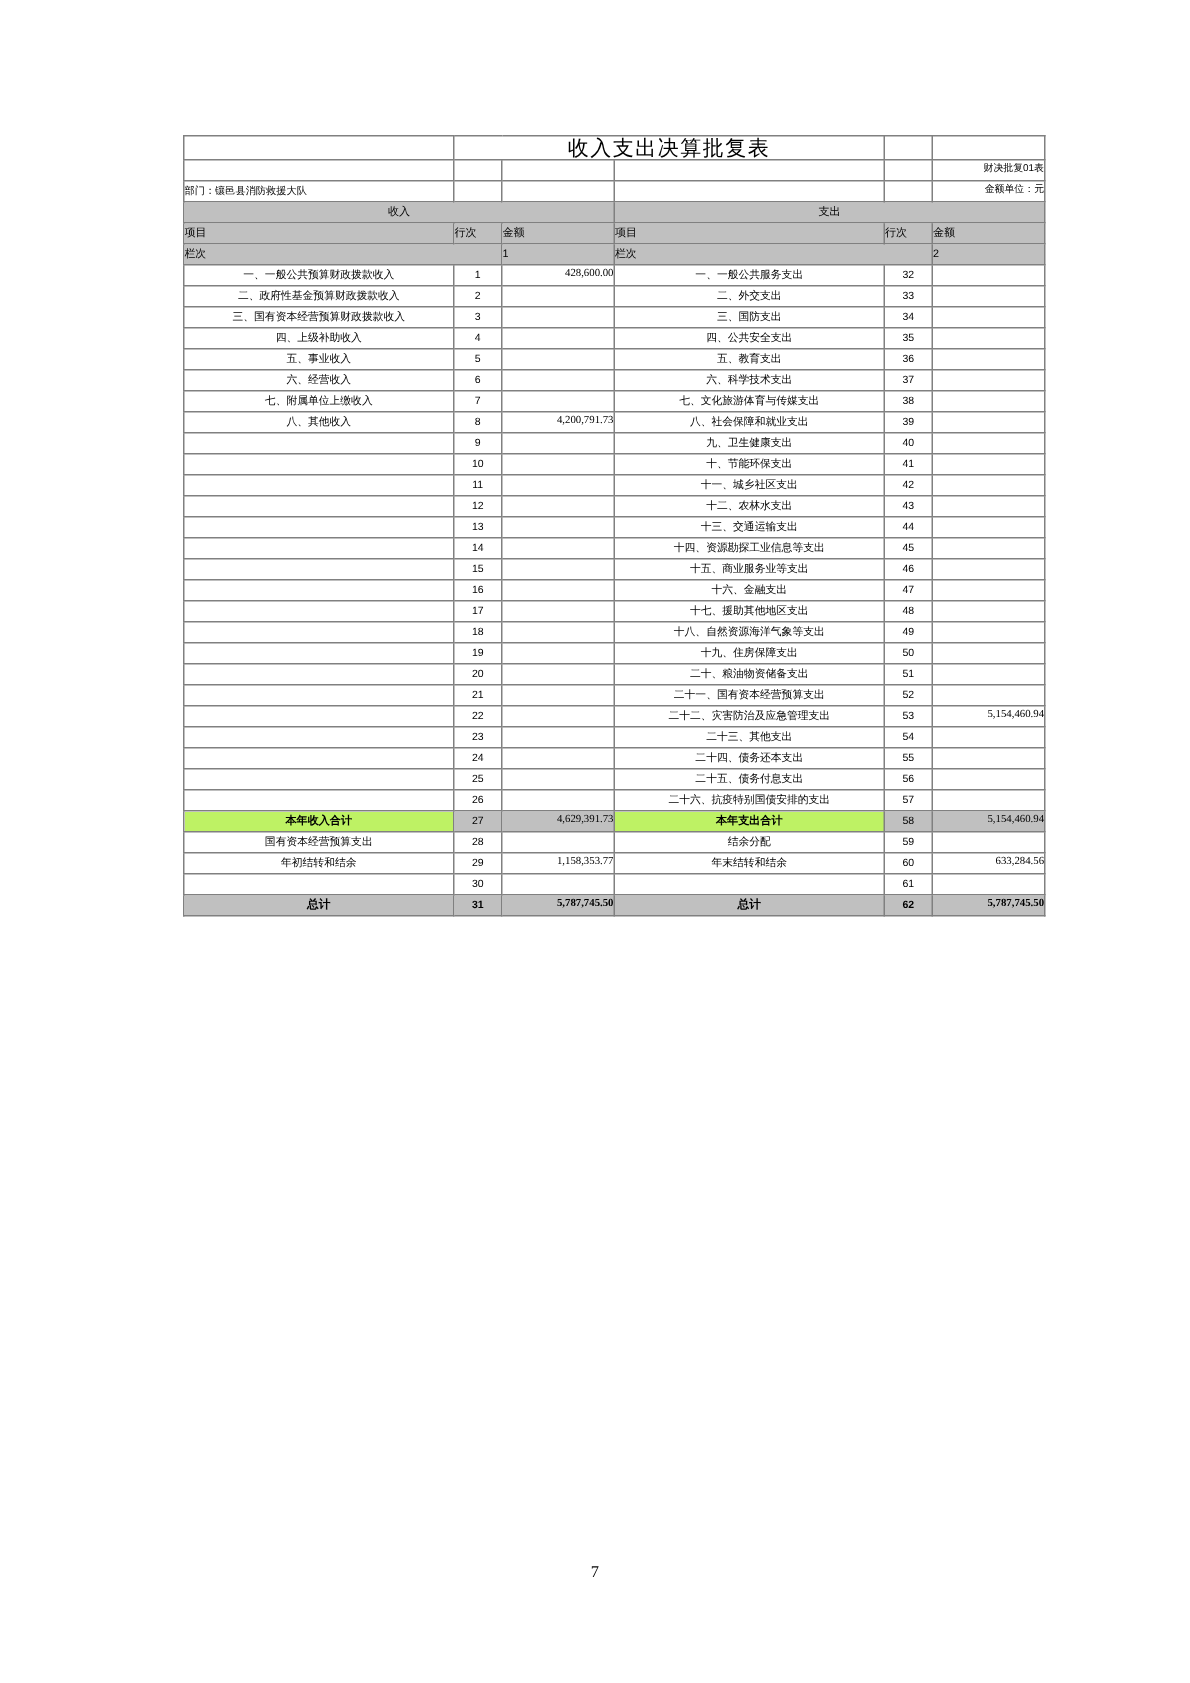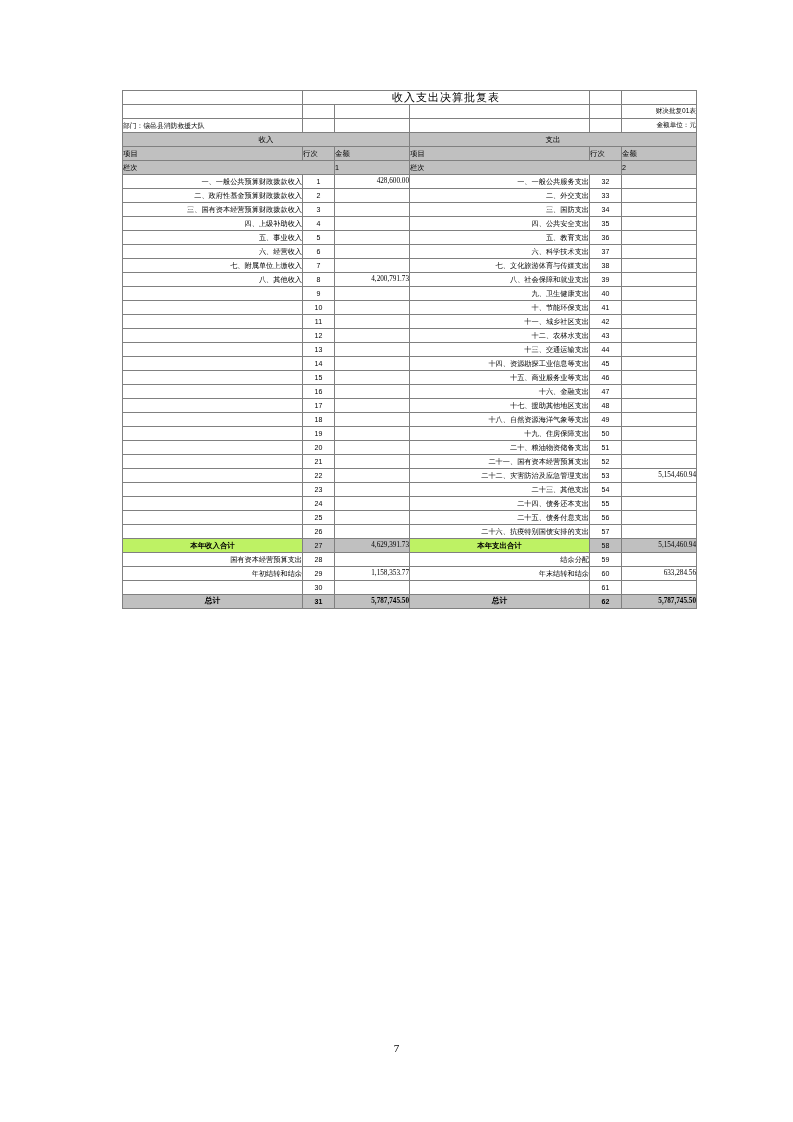--- a/index.html
+++ b/index.html
@@ -36,21 +36,21 @@
   table.main td {
     border: 1px solid #808080;
     padding: 0;
     height: 13px;
     vertical-align: middle;
     overflow: hidden;
     white-space: nowrap;
   }
   .title-row td {
     height: 20px;
-    font-size: 11px;
+    font-size: 14px;
     text-align: center;
     vertical-align: middle;
     margin-left: 28px;
   }
   .title-cell {
     font-size: 11.5px;
     letter-spacing: 1px;
   }
   .meta-right {
     font-size: 6.6px;
@@ -74,21 +74,21 @@
     text-align: left;
     font-size: 7.4px;
     height: 12px;
   }
   .lanci td {
     background: #c0c0c0;
     font-size: 7.2px;
     height: 12px;
   }
   td.item {
-    text-align: right;
+    text-align: center;
     padding-left: 3px;
     font-size: 7.2px;
   }
   td.rowno {
     text-align: center;
     font-size: 7px;
   }
   td.amount {
     text-align: right;
     padding-right: 3px;

